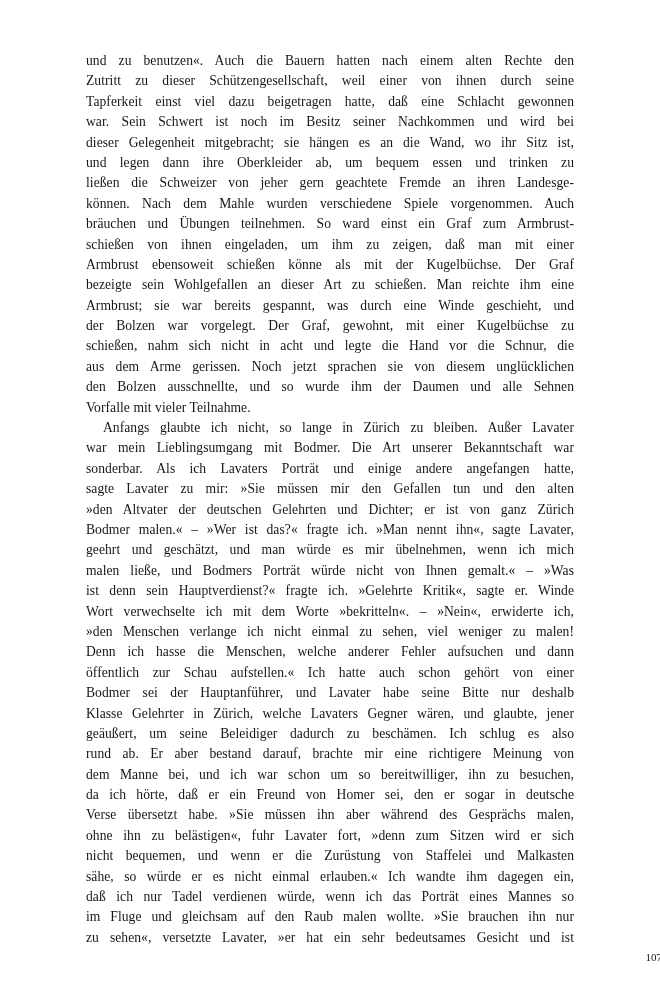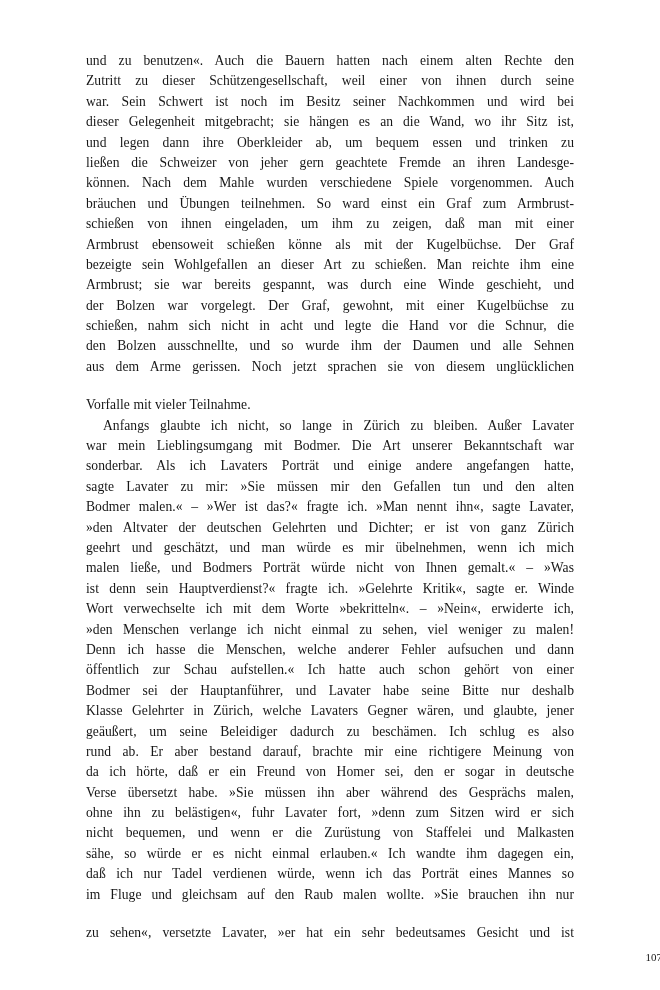--- a/index.html
+++ b/index.html
@@ -37,21 +37,20 @@
   }
   .line {
     text-align: justify;
     text-align-last: justify;
     text-justify: inter-word;
     white-space: nowrap;
     height: 20.4px;
   }
   .line.last {
     text-align-last: left;
-    margin-top: 18px;
   }
   .paragraph.continues .line.last {
     text-align-last: justify;
   }
   .paragraph.indent-first .line:first-child {
     text-indent: 17px;
   }
   .folio {
     position: absolute;
     right: 46px;
@@ -61,54 +60,56 @@
   }
 </style>
 </head>
 <body>
 
 <div class="page">
   <div class="text-block" lang="de">
     <div class="paragraph">
         <div class="line">und zu benutzen«. Auch die Bauern hatten nach einem alten Rechte den</div>
         <div class="line">Zutritt zu dieser Schützengesellschaft, weil einer von ihnen durch seine</div>
+        <div class="line">Tapferkeit einst viel dazu beigetragen hatte, daß eine Schlacht gewonnen</div>
         <div class="line">war. Sein Schwert ist noch im Besitz seiner Nachkommen und wird bei</div>
         <div class="line">dieser Gelegenheit mitgebracht; sie hängen es an die Wand, wo ihr Sitz ist,</div>
         <div class="line">und legen dann ihre Oberkleider ab, um bequem essen und trinken zu</div>
         <div class="line">ließen die Schweizer von jeher gern geachtete Fremde an ihren Landesge-</div>
         <div class="line">können. Nach dem Mahle wurden verschiedene Spiele vorgenommen. Auch</div>
         <div class="line">bräuchen und Übungen teilnehmen. So ward einst ein Graf zum Armbrust-</div>
         <div class="line">schießen von ihnen eingeladen, um ihm zu zeigen, daß man mit einer</div>
         <div class="line">Armbrust ebensoweit schießen könne als mit der Kugelbüchse. Der Graf</div>
         <div class="line">bezeigte sein Wohlgefallen an dieser Art zu schießen. Man reichte ihm eine</div>
         <div class="line">Armbrust; sie war bereits gespannt, was durch eine Winde geschieht, und</div>
         <div class="line">der Bolzen war vorgelegt. Der Graf, gewohnt, mit einer Kugelbüchse zu</div>
         <div class="line">schießen, nahm sich nicht in acht und legte die Hand vor die Schnur, die</div>
+        <div class="line">aus dem Arme gerissen. Noch jetzt sprachen sie von diesem unglücklichen</div>
         <div class="line">den Bolzen ausschnellte, und so wurde ihm der Daumen und alle Sehnen</div>
-        <div class="line">aus dem Arme gerissen. Noch jetzt sprachen sie von diesem unglücklichen</div>
         <div class="line last">Vorfalle mit vieler Teilnahme.</div>
       </div>
     <div class="paragraph indent-first continues">
         <div class="line">Anfangs glaubte ich nicht, so lange in Zürich zu bleiben. Außer Lavater</div>
         <div class="line">war mein Lieblingsumgang mit Bodmer. Die Art unserer Bekanntschaft war</div>
         <div class="line">sonderbar. Als ich Lavaters Porträt und einige andere angefangen hatte,</div>
         <div class="line">sagte Lavater zu mir: »Sie müssen mir den Gefallen tun und den alten</div>
+        <div class="line">»den Altvater der deutschen Gelehrten und Dichter; er ist von ganz Zürich</div>
         <div class="line">Bodmer malen.« – »Wer ist das?« fragte ich. »Man nennt ihn«, sagte Lavater,</div>
-        <div class="line">»den Altvater der deutschen Gelehrten und Dichter; er ist von ganz Zürich</div>
         <div class="line">geehrt und geschätzt, und man würde es mir übelnehmen, wenn ich mich</div>
         <div class="line">malen ließe, und Bodmers Porträt würde nicht von Ihnen gemalt.« – »Was</div>
         <div class="line">ist denn sein Hauptverdienst?« fragte ich. »Gelehrte Kritik«, sagte er. Winde</div>
         <div class="line">Wort verwechselte ich mit dem Worte »bekritteln«. – »Nein«, erwiderte ich,</div>
         <div class="line">»den Menschen verlange ich nicht einmal zu sehen, viel weniger zu malen!</div>
         <div class="line">Denn ich hasse die Menschen, welche anderer Fehler aufsuchen und dann</div>
         <div class="line">öffentlich zur Schau aufstellen.« Ich hatte auch schon gehört von einer</div>
         <div class="line">Bodmer sei der Hauptanführer, und Lavater habe seine Bitte nur deshalb</div>
         <div class="line">Klasse Gelehrter in Zürich, welche Lavaters Gegner wären, und glaubte, jener</div>
         <div class="line">geäußert, um seine Beleidiger dadurch zu beschämen. Ich schlug es also</div>
         <div class="line">rund ab. Er aber bestand darauf, brachte mir eine richtigere Meinung von</div>
+        <div class="line">dem Manne bei, und ich war schon um so bereitwilliger, ihn zu besuchen,</div>
         <div class="line">da ich hörte, daß er ein Freund von Homer sei, den er sogar in deutsche</div>
         <div class="line">Verse übersetzt habe. »Sie müssen ihn aber während des Gesprächs malen,</div>
         <div class="line">ohne ihn zu belästigen«, fuhr Lavater fort, »denn zum Sitzen wird er sich</div>
         <div class="line">nicht bequemen, und wenn er die Zurüstung von Staffelei und Malkasten</div>
         <div class="line">sähe, so würde er es nicht einmal erlauben.« Ich wandte ihm dagegen ein,</div>
         <div class="line">daß ich nur Tadel verdienen würde, wenn ich das Porträt eines Mannes so</div>
         <div class="line">im Fluge und gleichsam auf den Raub malen wollte. »Sie brauchen ihn nur</div>
         <div class="line last">zu sehen«, versetzte Lavater, »er hat ein sehr bedeutsames Gesicht und ist</div>
       </div>
   </div>

